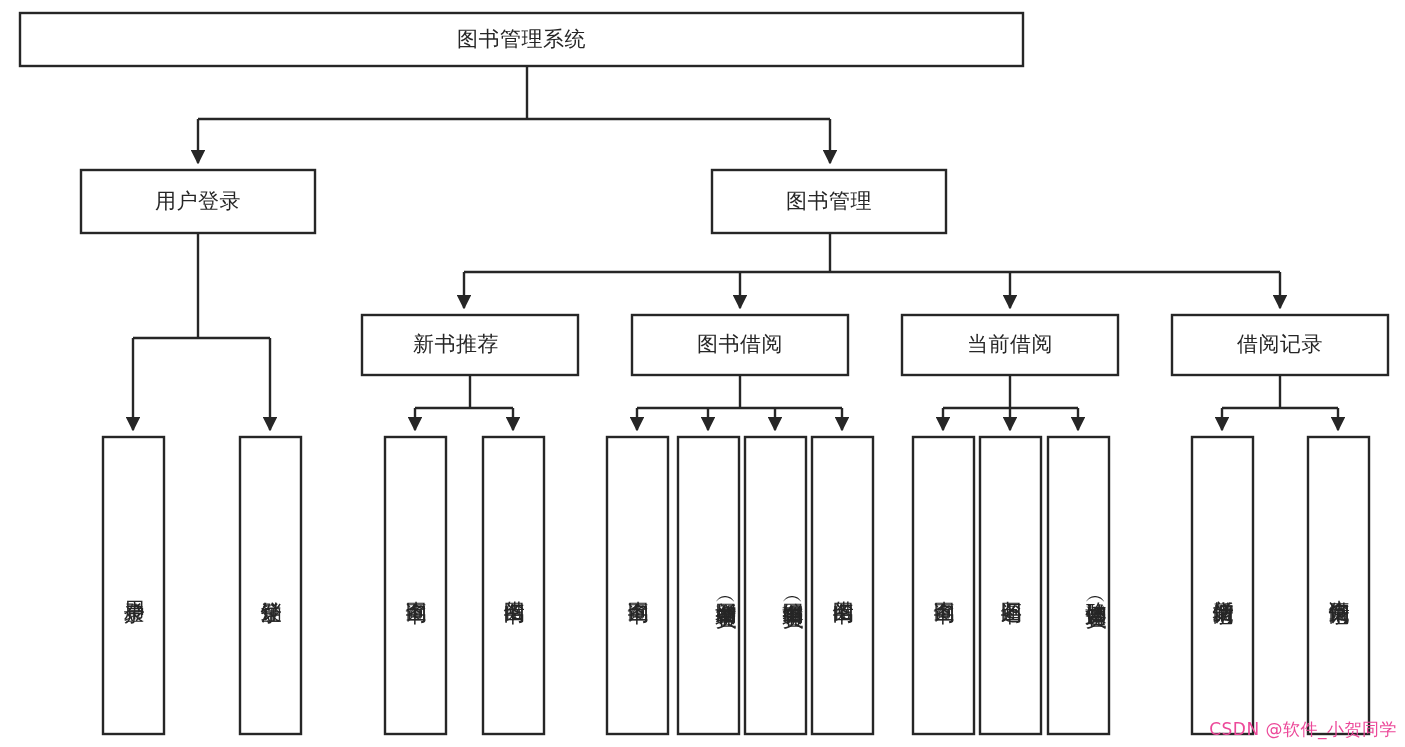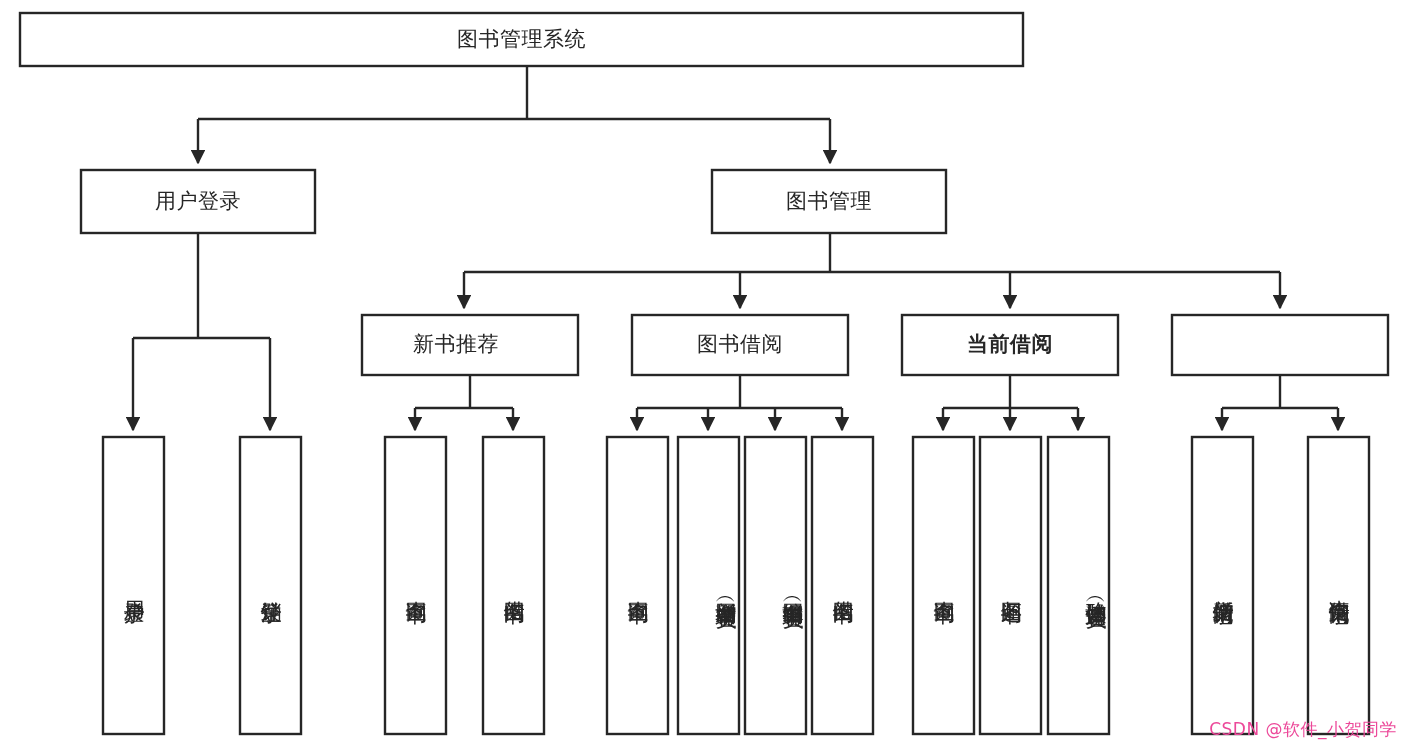--- a/index.html
+++ b/index.html
@@ -168,21 +168,22 @@
     <path class="conn" marker-end="url(#arrow)" d="M 1338 408 L 1338 430"></path>
   </svg>
 
   <div class="node-label-h" style="left:20px; top:13px; width:1003px; height:53px;">图书管理系统</div>
 
   <div class="node-label-h" style="left:81px; top:170px; width:234px; height:63px;">用户登录</div>
   <div class="node-label-h" style="left:712px; top:170px; width:234px; height:63px;">图书管理</div>
 
   <div class="node-label-h" style="left:348px; top:315px; width:216px; height:60px;">新书推荐</div>
   <div class="node-label-h" style="left:632px; top:315px; width:216px; height:60px;text-align:center;">图书借阅</div>
-  <div class="node-label-h" style="left:902px; top:315px; width:216px; height:60px;font-weight:bold;">当前借阅</div>
+  <div class="node-label-h" style="left:902px; top:315px; width:216px; height:60px;">当前借阅</div>
+  <div class="node-label-h" style="left:1172px; top:315px; width:216px; height:60px;">借阅记录</div>
 
   <div class="node-label-v v-center" style="left:103px; top:437px; width:61px; height:297px;">
     <span>用户登录</span>
   </div>
   <div class="node-label-v v-center" style="left:240px; top:437px; width:61px; height:297px;">
     <span>注销登录</span>
   </div>
 
   <div class="node-label-v v-center" style="left:385px; top:437px; width:61px; height:297px;">
     <span>查询图书</span>

